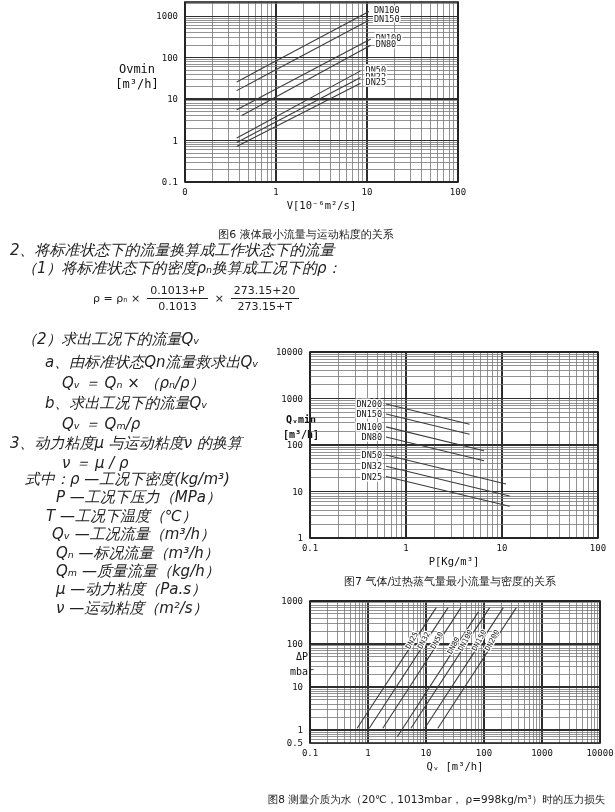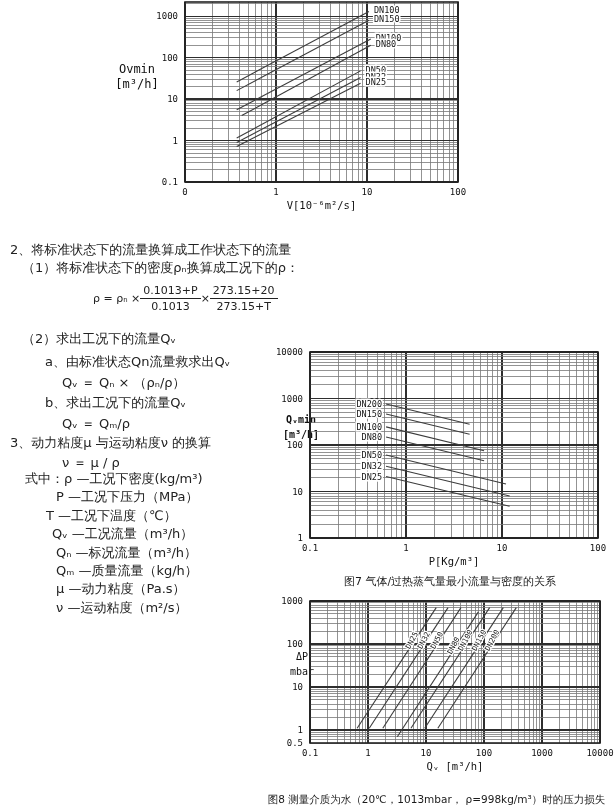--- a/index.html
+++ b/index.html
@@ -1,25 +1,25 @@
 <!DOCTYPE html>
 <html><head>
 <meta charset="utf-8">
 <style>
   html,body{margin:0;padding:0;background:#ffffff;}
   .page{position:relative;width:615px;height:812px;background:#fff;overflow:hidden;
         font-family:"DejaVu Sans",sans-serif;color:#1c1c1c;}
   .abs{position:absolute;}
   .plot{position:absolute;}
   .plot svg{overflow:visible;display:block;}
-  .bodyline{font-size:13px;line-height:14px;white-space:nowrap;color:#222;}
+  .bodyline{font-size:15px;line-height:14px;white-space:nowrap;color:#222;font-style:italic;}
   .caption{font-size:11px;color:#1a1a1a;text-align:center;white-space:nowrap;}
   .ylab{font-family:"DejaVu Sans Mono",monospace;font-size:12px;color:#111;
         white-space:pre-line;text-align:center;line-height:15px;}
-  .formula{display:flex;align-items:center;font-size:11px;color:#222;
+  .formula{display:flex;align-items:center;gap:7px;font-size:11px;color:#222;
            font-family:"DejaVu Sans",sans-serif;}
   .frac{display:inline-flex;flex-direction:column;text-align:center;font-size:11px;line-height:13px;}
   .frac .num{border-bottom:1.2px solid #222;padding:0 3px 1px 3px;}
   .frac .den{padding-top:1px;}
   .defs .bodyline{margin-bottom:4.4px;}
 </style>
 </head>
 <body>
 
 <div class="page">
@@ -114,20 +114,21 @@
         <text x="182" y="193" text-anchor="middle" font-size="9" font-family="&quot;DejaVu Sans Mono&quot;, monospace" fill="#111">10</text>
         <text x="273" y="193" text-anchor="middle" font-size="9" font-family="&quot;DejaVu Sans Mono&quot;, monospace" fill="#111">100</text>
         <text x="-7" y="17.19393897793637" text-anchor="end" font-size="9" font-family="&quot;DejaVu Sans Mono&quot;, monospace" fill="#111">1000</text>
         <text x="-7" y="58.64545423345227" text-anchor="end" font-size="9" font-family="&quot;DejaVu Sans Mono&quot;, monospace" fill="#111">100</text>
         <text x="-7" y="100.09696948896818" text-anchor="end" font-size="9" font-family="&quot;DejaVu Sans Mono&quot;, monospace" fill="#111">10</text>
         <text x="-7" y="141.54848474448409" text-anchor="end" font-size="9" font-family="&quot;DejaVu Sans Mono&quot;, monospace" fill="#111">1</text>
         <text x="-7" y="183" text-anchor="end" font-size="9" font-family="&quot;DejaVu Sans Mono&quot;, monospace" fill="#111">0.1</text>
         <text x="136.5" y="207" text-anchor="middle" font-size="10.5" font-family="&quot;DejaVu Sans Mono&quot;, monospace" fill="#111">V[10⁻⁶m²/s]</text>
       </svg>
     </div>
+  <div class="abs caption" style="left:146px;top:227px;width:320px;">图6  液体最小流量与运动粘度的关系</div>
 
   <div class="abs bodyline" style="left:10px;top:243px;">2、将标准状态下的流量换算成工作状态下的流量</div>
   <div class="abs bodyline" style="left:22px;top:261px;">（1）将标准状态下的密度ρₙ换算成工况下的ρ：</div>
 
   <div class="abs formula" style="left:93px;top:284px;">
     <span>ρ = ρₙ ×</span>
     <span class="frac">
       <span class="num">0.1013+P</span>
       <span class="den">0.1013</span>
     </span>

